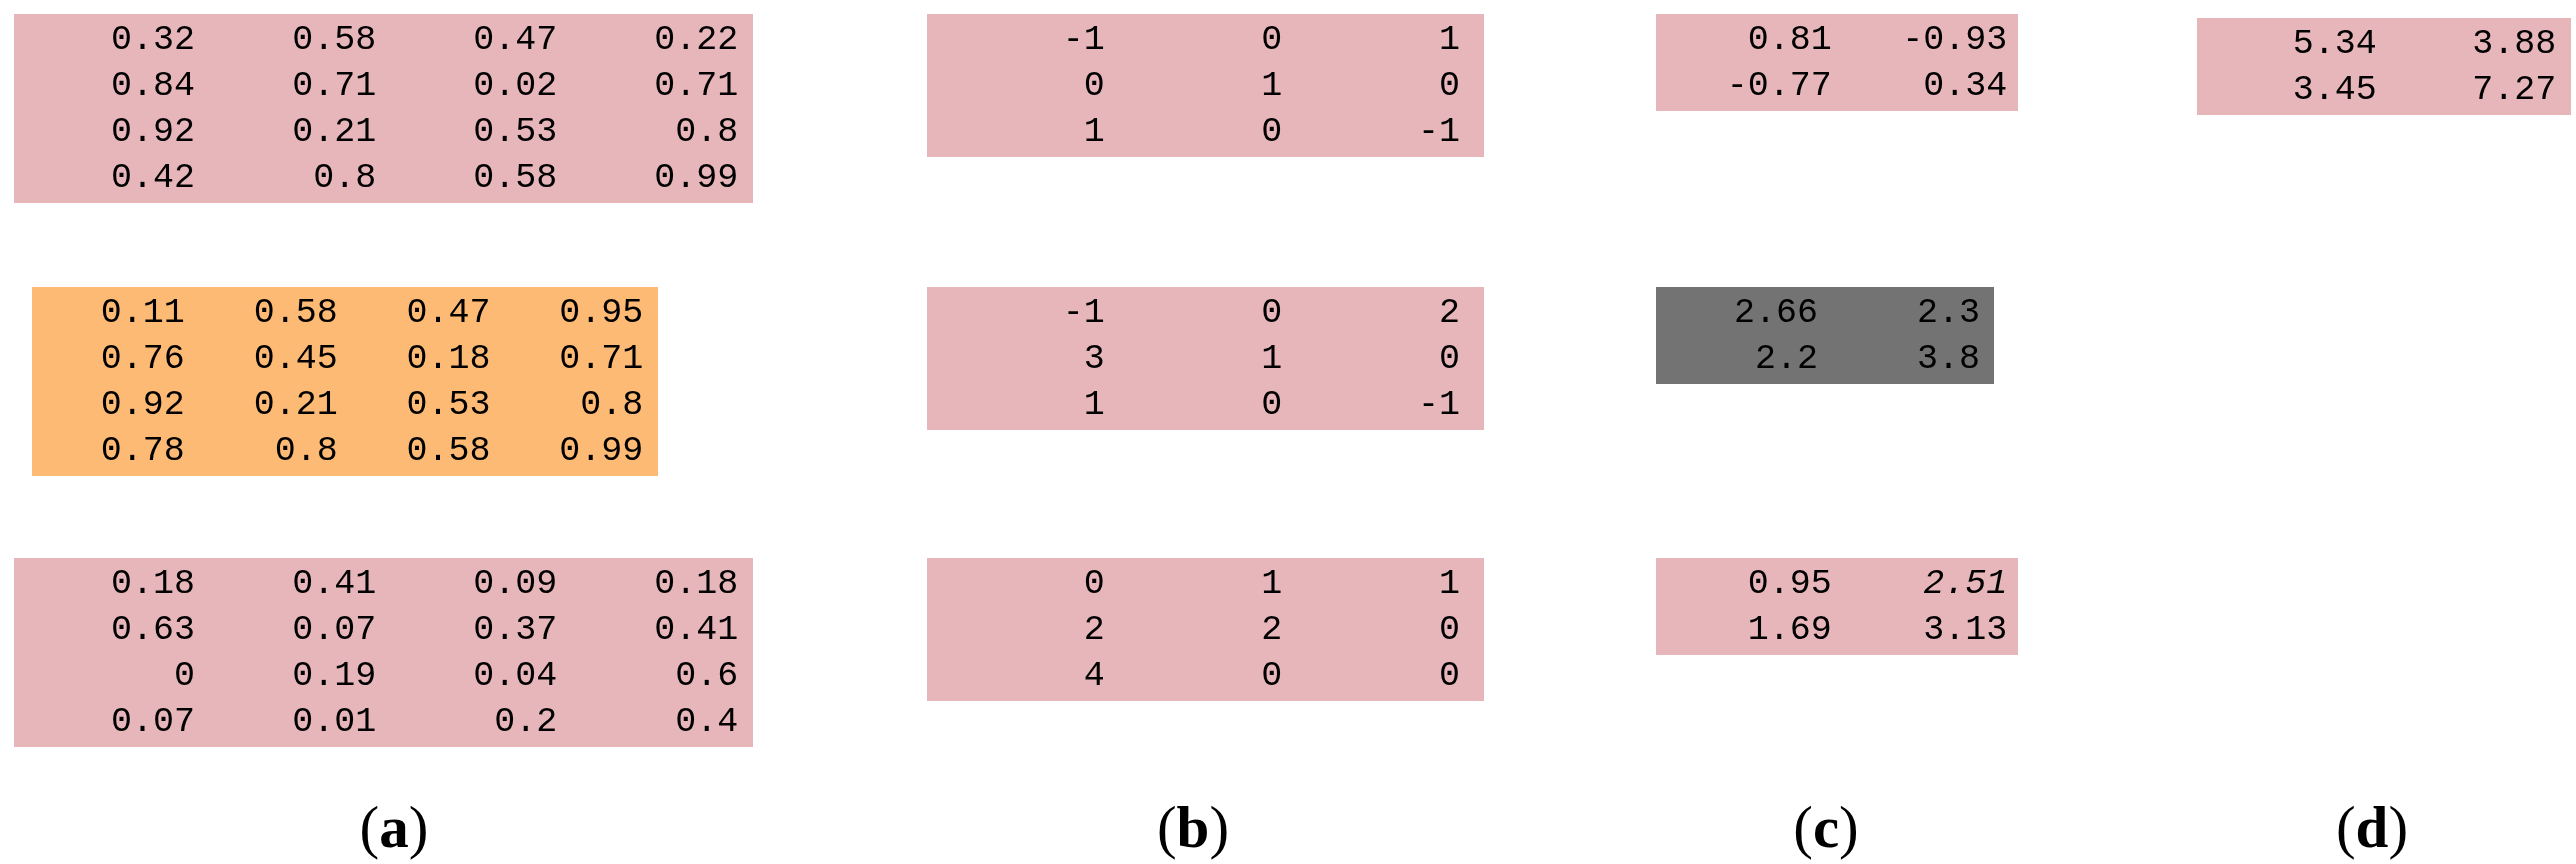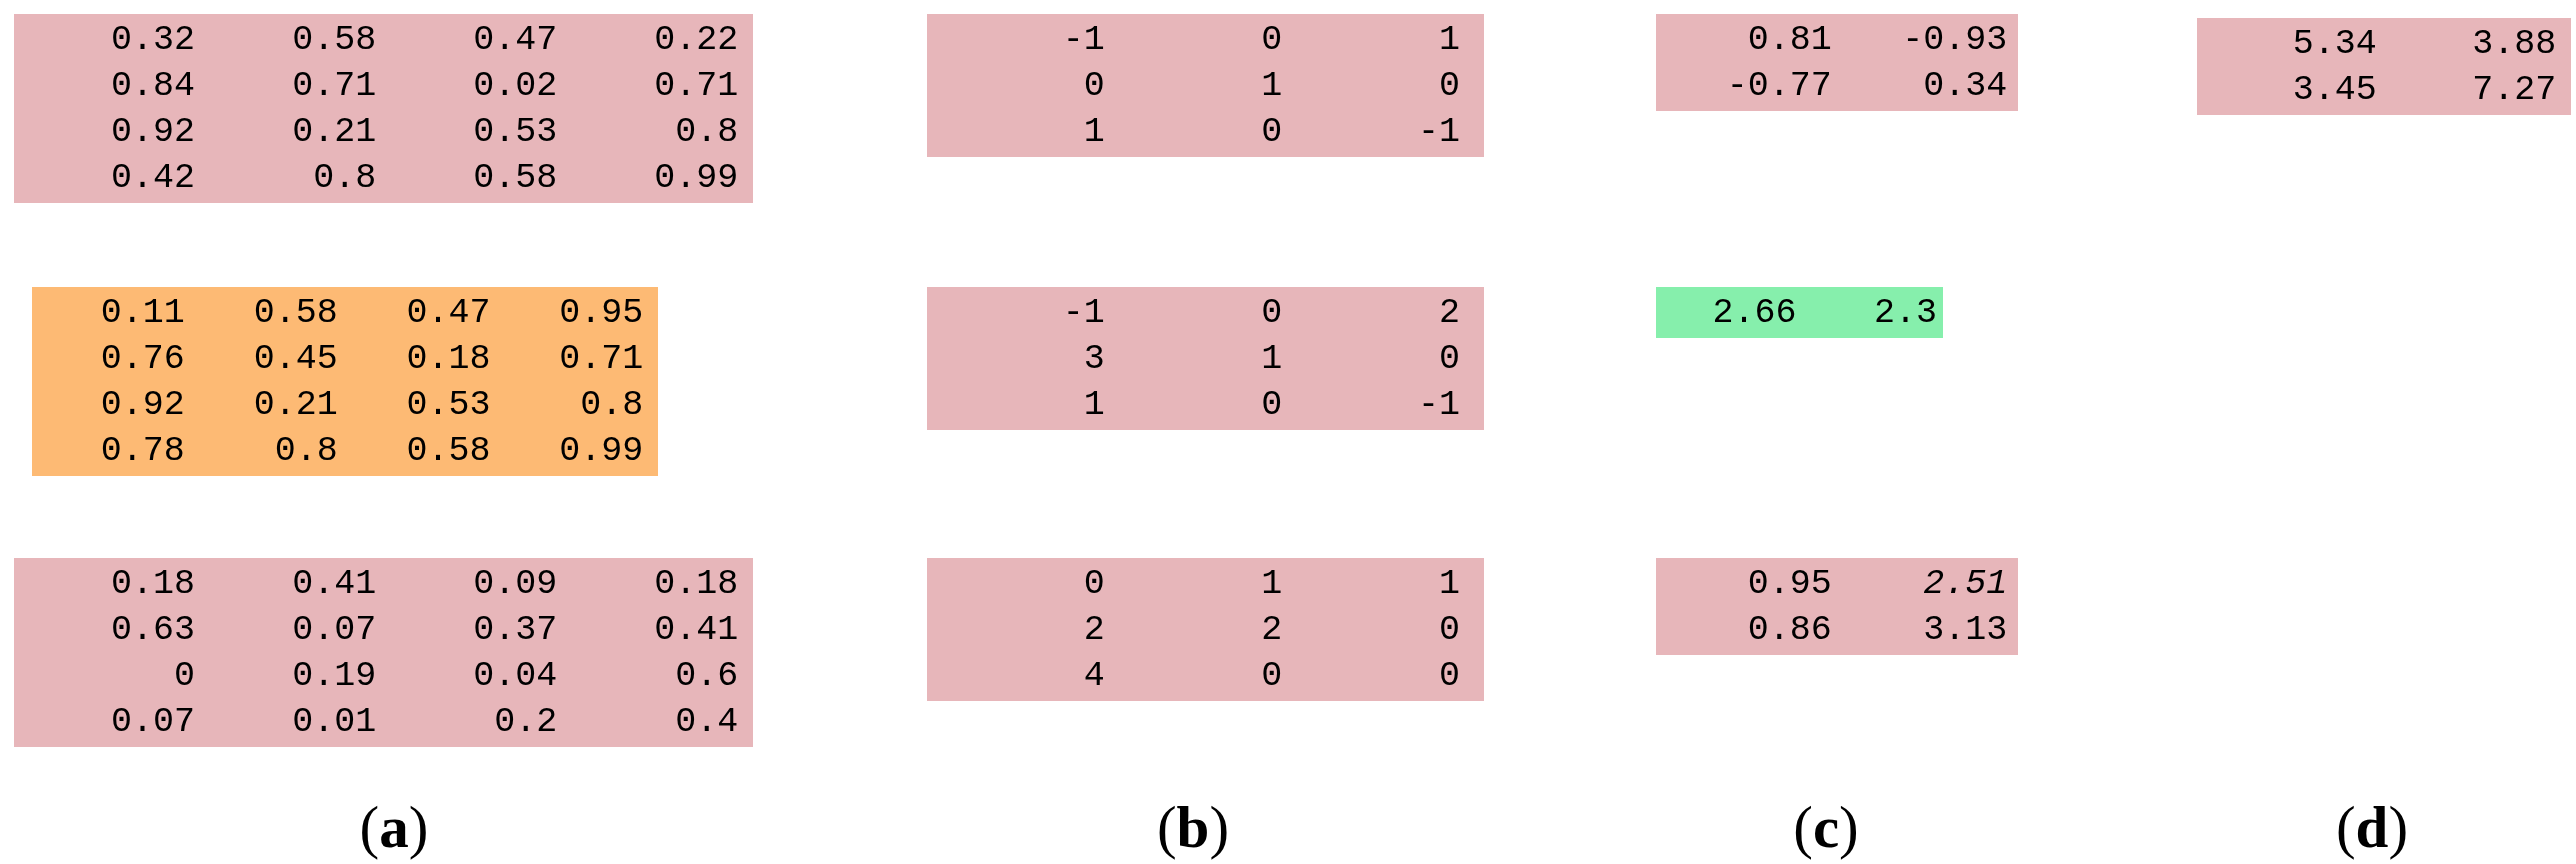--- a/index.html
+++ b/index.html
@@ -185,33 +185,37 @@
       <div class="matrix-block" style="left: 1656px; top: 14px; width: 362px; padding-right: 10.7px; background: rgb(231, 182, 186); color: rgb(0, 0, 0);">
         <div class="matrix-row">
           <span class="matrix-cell" style="width: 178px;">0.81</span>
           <span class="matrix-cell" style="width: 178px;">-0.93</span>
         </div>
         <div class="matrix-row">
           <span class="matrix-cell" style="width: 178px;">-0.77</span>
           <span class="matrix-cell" style="width: 178px;">0.34</span>
         </div>
       </div>
-      <div class="matrix-block" style="left: 1656px; top: 287px; width: 287px; padding-right: 6px; background: #86efac; color: rgb(0, 0, 0);">
+      <div class="matrix-block" style="left: 1656px; top: 287px; width: 338px; padding-right: 14px; background: #737373; color: rgb(0, 0, 0);">
         <div class="matrix-row">
           <span class="matrix-cell" style="width: 178px;">2.66</span>
           <span class="matrix-cell" style="width: 178px;">2.3</span>
         </div>
+        <div class="matrix-row">
+          <span class="matrix-cell" style="width: 178px;">2.2</span>
+          <span class="matrix-cell" style="width: 178px;">3.8</span>
+        </div>
       </div>
       <div class="matrix-block" style="left: 1656px; top: 558px; width: 362px; padding-right: 10.7px; background: rgb(231, 182, 186); color: rgb(0, 0, 0);">
         <div class="matrix-row">
           <span class="matrix-cell" style="width: 178px;">0.95</span>
           <span class="matrix-cell" style="width: 178px; font-style: italic;">2.51</span>
         </div>
         <div class="matrix-row">
-          <span class="matrix-cell" style="width: 178px;">0.86</span>
+          <span class="matrix-cell" style="width: 178px;">1.69</span>
           <span class="matrix-cell" style="width: 178px; font-family: Liberation Mono, monospace;">3.13</span>
         </div>
       </div>
       <div class="matrix-block" style="left: 2197px; top: 18px; width: 374px; padding-right: 14.7px; background: rgb(231, 182, 186); color: rgb(0, 0, 0);">
         <div class="matrix-row">
           <span class="matrix-cell" style="width: 180px;">5.34</span>
           <span class="matrix-cell" style="width: 180px;">3.88</span>
         </div>
         <div class="matrix-row">
           <span class="matrix-cell" style="width: 180px;">3.45</span>

